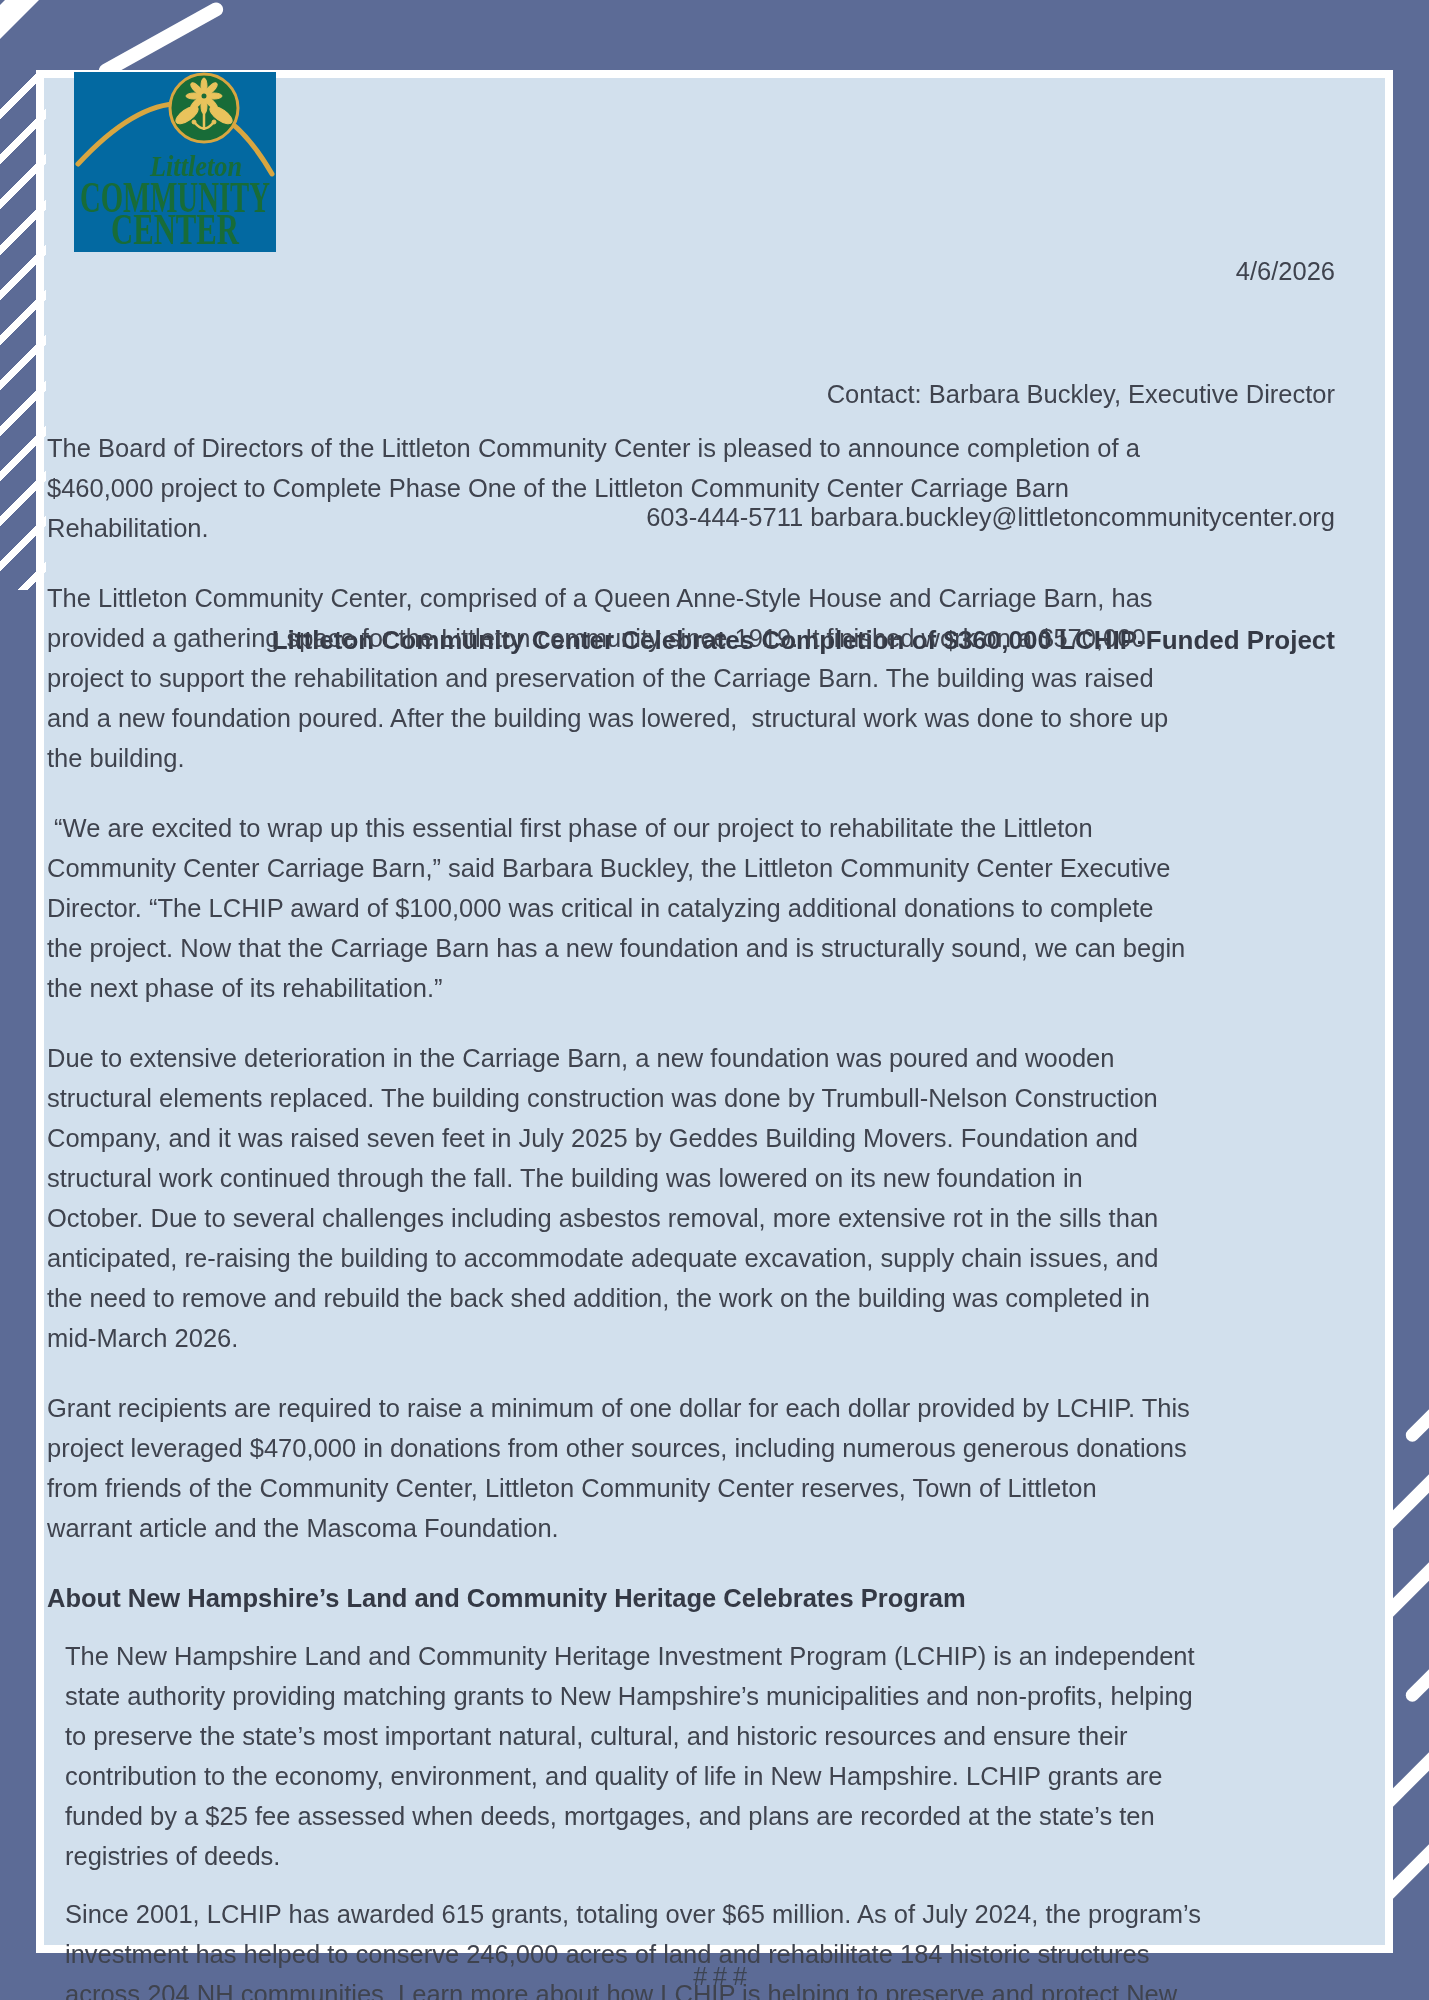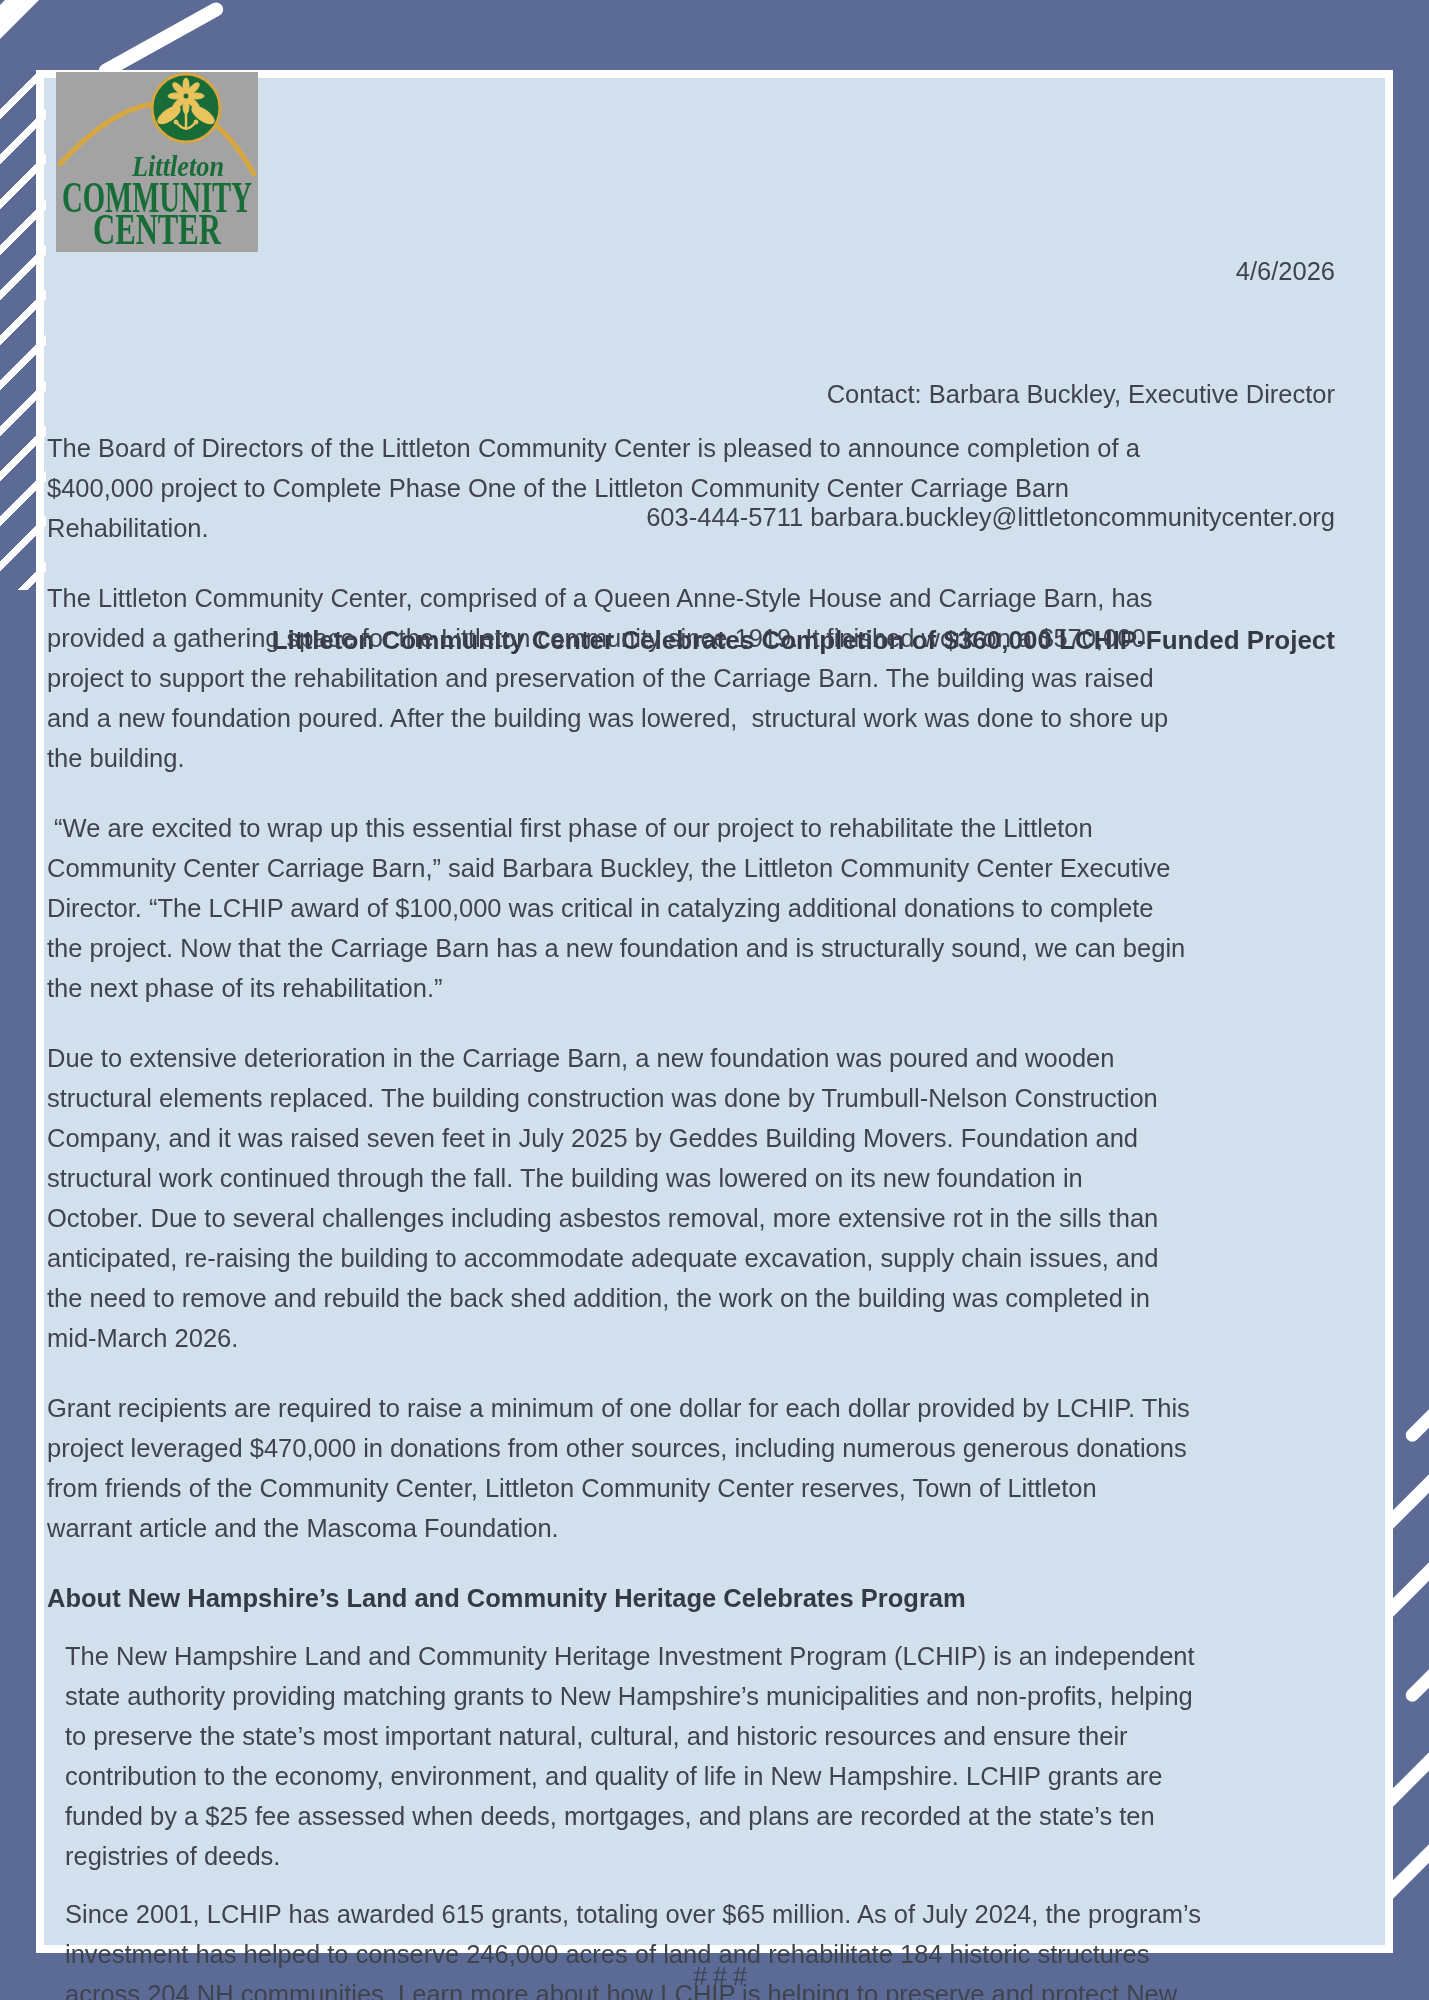--- a/index.html
+++ b/index.html
@@ -16,21 +16,21 @@
   .bar{position:absolute;background:#ffffff;border-radius:8px;}
   .bar-corner{left:-30px;top:-2px;width:84px;height:24px;transform:rotate(-45deg);border-radius:0;}
   .bar-main{left:91px;top:33px;width:140px;height:14px;transform:rotate(-29deg);}
   .left-stripes{left:0;top:74px;width:46px;height:516px;
     background:repeating-linear-gradient(135deg, rgba(255,255,255,0) 0 25px, #ffffff 25px 32px);}
   .right-stripes{left:1391px;top:1370px;width:38px;height:540px;overflow:hidden;}
   .rbar{position:absolute;height:13px;background:#fff;border-radius:7px;transform:rotate(-45deg);}
   .rbar.full{left:-30px;width:100px;border-radius:0;}
   .rbar.tip{left:5px;width:80px;}
   
-  .logo-box{left:56px;top:72px;width:202px;height:180px;background:#a3a3a3;}
+  .logo-box{left:74px;top:72px;width:202px;height:180px;background:#0369a1;}
   
   .header-block{left:47px;top:169px;width:1288px;text-align:right;
     color:#3f434e;font-size:25.5px;line-height:41px;white-space:pre;}
   .headline{font-weight:bold;font-size:26px;color:#343945;}
   
   .body-block{left:47px;top:348px;width:1290px;color:#3f434e;
     font-size:25.5px;line-height:40px;white-space:pre;}
   .body-block p{margin:0 0 30px 0;}
   .body-block p.para-bold-heading{font-weight:bold;color:#343945;margin:0;}
   .body-block p.para-last{margin:18px;}
@@ -86,21 +86,21 @@
 <div class="abs header-block">
   <div>4/6/2026</div>
   <div>Contact: Barbara Buckley, Executive Director</div>
   <div>603-444-5711 barbara.buckley@littletoncommunitycenter.org</div>
   <div class="headline">Littleton Community Center Celebrates Completion of $360,000 LCHIP-Funded Project</div>
 </div>
 
 <div class="abs body-block">
   
 <p class="para">The Board of Directors of the Littleton Community Center is pleased to announce completion of a
-$400,000 project to Complete Phase One of the Littleton Community Center Carriage Barn
+$460,000 project to Complete Phase One of the Littleton Community Center Carriage Barn
 Rehabilitation.</p><p class="para">The Littleton Community Center, comprised of a Queen Anne-Style House and Carriage Barn, has
 provided a gathering space for the Littleton community since 1919. It finished work on a $570,000
 project to support the rehabilitation and preservation of the Carriage Barn. The building was raised
 and a new foundation poured. After the building was lowered,  structural work was done to shore up
 the building.</p><p class="para"> “We are excited to wrap up this essential first phase of our project to rehabilitate the Littleton
 Community Center Carriage Barn,” said Barbara Buckley, the Littleton Community Center Executive
 Director. “The LCHIP award of $100,000 was critical in catalyzing additional donations to complete
 the project. Now that the Carriage Barn has a new foundation and is structurally sound, we can begin
 the next phase of its rehabilitation.”</p><p class="para">Due to extensive deterioration in the Carriage Barn, a new foundation was poured and wooden
 structural elements replaced. The building construction was done by Trumbull-Nelson Construction

